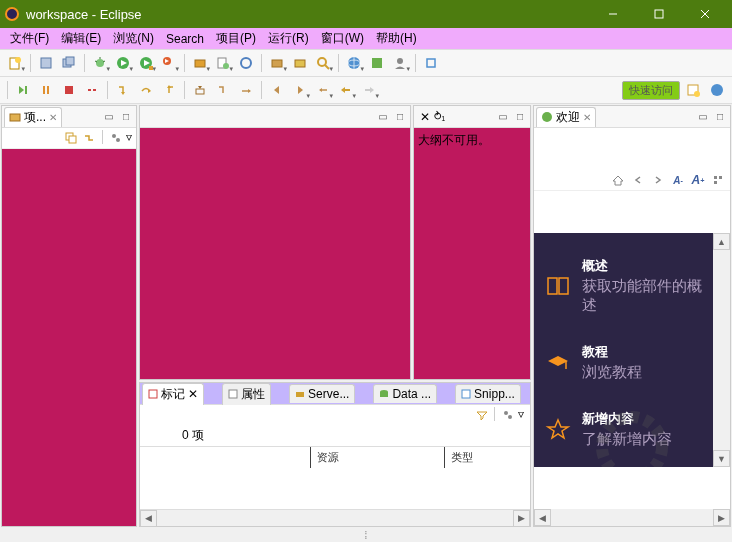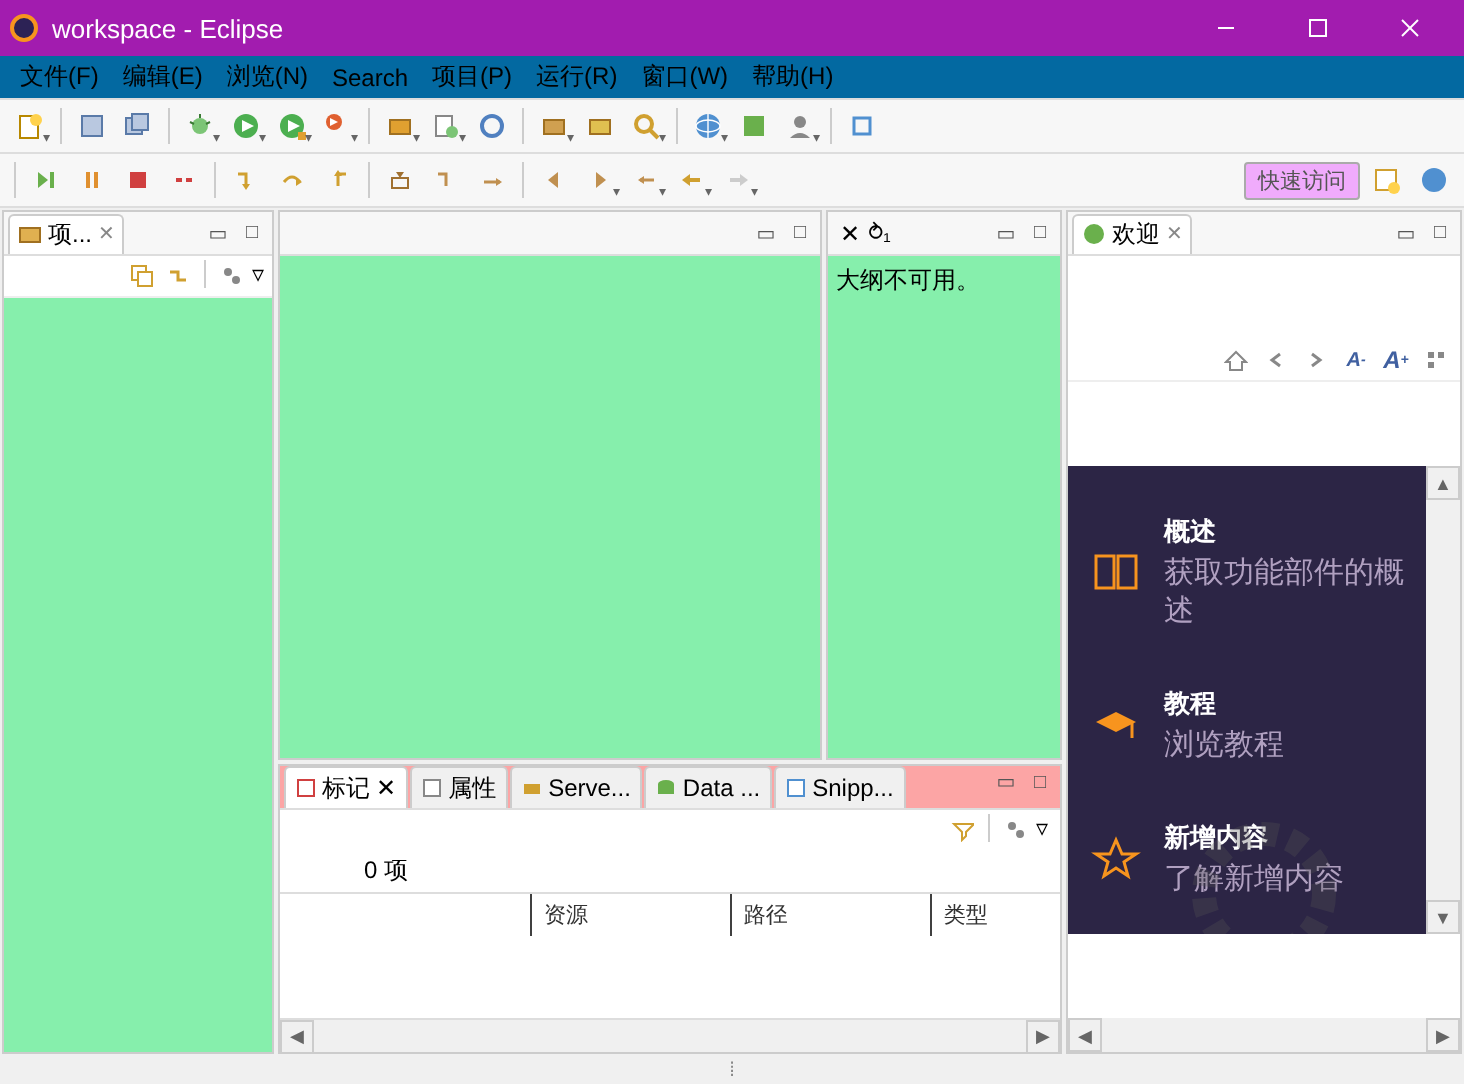--- a/index.html
+++ b/index.html
@@ -1,56 +1,56 @@
 <!DOCTYPE html>
 <html><head>
 <meta charset="utf-8">
 <style>
   * { box-sizing: border-box; margin: 0; padding: 0; font-family: "Microsoft YaHei", Arial, sans-serif; font-size: 12px; }
   body { width: 732px; height: 542px; background: #f0f0f0; overflow: hidden; display: flex; flex-direction: column; }
   
   
-  .titlebar { height: 28px; background: #a21caf; color: #fff; display: flex; align-items: center; padding: 0 4px; }
+  .titlebar { height: 28px; background: #4d7c0f; color: #fff; display: flex; align-items: center; padding: 0 4px; }
   .titlebar .appicon { width: 16px; height: 16px; margin-right: 6px; }
   .titlebar .title { flex: 1; font-size: 13px; }
   .titlebar .winbtn { width: 46px; height: 28px; display: flex; align-items: center; justify-content: center; color: #fff; }
   
   
-  .menubar { height: 22px; background: #0369a1; display: flex; align-items: center; border-bottom: 1px solid #ddd; padding-left: 4px; }
+  .menubar { height: 22px; background: #f0abfc; display: flex; align-items: center; border-bottom: 1px solid #ddd; padding-left: 4px; }
   .menubar .menuitem { padding: 2px 6px; cursor: pointer; }
   
   
   .toolbar { background: #f7f7f7; padding: 2px 4px; display: flex; flex-wrap: wrap; align-items: center; border-bottom: 1px solid #ddd; gap: 1px; }
   .tbtn { width: 22px; height: 22px; display: inline-flex; align-items: center; justify-content: center; cursor: pointer; border-radius: 2px; position: relative; }
   .tbtn.dd::after { content: "▾"; font-size: 7px; color: #666; position: absolute; right: 1px; bottom: 1px; }
   .sep { width: 1px; height: 18px; background: #ccc; margin: 0 3px; }
   .toolbar-right { margin-left: auto; display: flex; align-items: center; gap: 2px; }
-  .quickaccess { border: 1px solid #aaa; padding: 1px 6px; font-size: 11px; color: #555; background: #f0abfc; border-radius: 2px; }
+  .quickaccess { border: 1px solid #aaa; padding: 1px 6px; font-size: 11px; color: #555; background: #84cc16; border-radius: 2px; }
   
   
   .main { flex: 1; display: flex; min-height: 0; }
   .pane { background: #fff; border: 1px solid #ccc; margin: 1px; display: flex; flex-direction: column; min-height: 0; min-width: 0; }
   .pane-tabs { display: flex; align-items: center; height: 22px; background: #f7f7f7; border-bottom: 1px solid #ddd; padding: 0 2px; }
   .pane-tab { display: flex; align-items: center; gap: 3px; padding: 2px 4px; background: #fff; border: 1px solid #ccc; border-bottom: none; border-radius: 3px 3px 0 0; height: 20px; }
   .pane-tab .close { font-size: 10px; color: #888; cursor: pointer; }
   .pane-controls { margin-left: auto; display: flex; gap: 1px; }
   .pane-controls .pc { width: 16px; height: 16px; display: flex; align-items: center; justify-content: center; font-size: 10px; color: #555; cursor: pointer; }
   .pane-toolbar { display: flex; justify-content: flex-end; padding: 2px 4px; gap: 2px; border-bottom: 1px solid #eee; }
-  .pane-body { flex: 1; overflow: auto; padding: 4px; background: #86efac; }
+  .pane-body { flex: 1; overflow: auto; padding: 4px; background: #be185d; }
   
   .left-col { width: 138px; display: flex; flex-direction: column; }
   .mid-col { flex: 1; display: flex; flex-direction: column; min-width: 0; }
   .mid-row-top { flex: 1; display: flex; min-height: 0; }
   .editor-pane { flex: 1; }
   .outline-pane { width: 118px; }
   .right-col { width: 200px; display: flex; flex-direction: column; }
   
   
   .bottom-pane { height: 145px; }
-  .bottom-tabs { display: flex; height: 22px; background: #fca5a5; border-bottom: 1px solid #ddd; gap: 1px; padding: 0 2px; }
+  .bottom-tabs { display: flex; align-items: center; height: 22px; background: #c4b5fd; border-bottom: 1px solid #ddd; gap: 18px; padding: 0 2px; }
   .btab { display: flex; align-items: center; gap: 3px; padding: 2px 5px; border: 1px solid #ccc; border-bottom: none; background: #f0f0f0; border-radius: 3px 3px 0 0; font-size: 11px; cursor: pointer; white-space: nowrap; }
   .btab.active { background: #fff; }
   .bottom-body { display: flex; flex-direction: column; height: calc(100% - 22px); }
   .bottom-toolbar { display: flex; justify-content: flex-end; padding: 2px 6px; gap: 2px; }
   .item-count { padding: 2px 6px; font-size: 12px; margin-left: 36px; }
   .table-head { display: flex; border-top: 1px solid #ddd; background: #fff; }
   .th { flex: 1; padding: 3px 6px; border-right: 1px solid #404040; font-size: 11px; color: #333; }
   .hscroll { height: 17px; background: #f0f0f0; display: flex; align-items: center; border-top: 1px solid #ddd; }
   .hscroll .arrow { width: 17px; height: 17px; display: flex; align-items: center; justify-content: center; background: #f0f0f0; border: 1px solid #ccc; font-size: 9px; color: #666; }
   .hscroll .track { flex: 1; }
@@ -467,21 +467,20 @@
                 <circle cx="4" cy="4" r="2" fill="#888"></circle>
                 <circle cx="8" cy="8" r="2" fill="#888"></circle>
               </svg>
             </div>
           <div class="pc">▿</div>
         </div>
         <div class="item-count">0 项</div>
         <div class="table-head">
           <div class="th" style="flex:1.3"></div>
           <div class="th">资源</div>
-          <div class="th">路径</div>
           <div class="th" style="flex:0.6;border-right:none;">类型</div>
         </div>
         <div style="flex:1"></div>
         <div class="hscroll">
           <div class="arrow">◀</div>
           <div class="track"></div>
           <div class="arrow">▶</div>
         </div>
       </div>
     </div>

